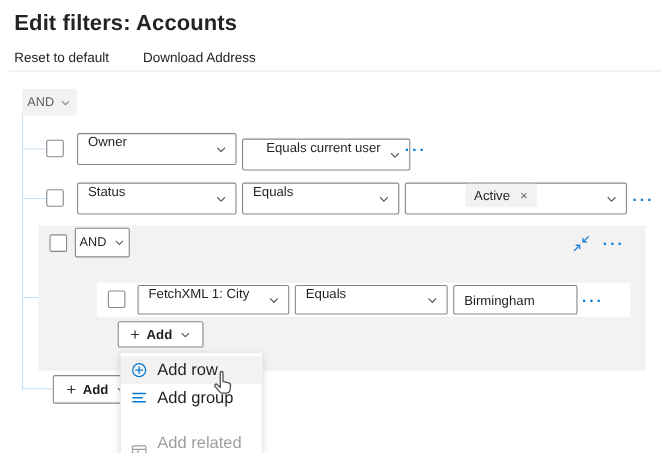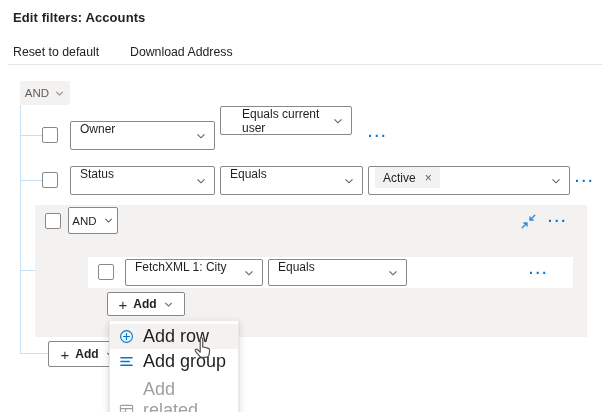--- a/index.html
+++ b/index.html
@@ -1,20 +1,20 @@
 <!DOCTYPE html>
 <html><head>
 <meta charset="utf-8">
 <style>
   * { margin:0; padding:0; box-sizing:border-box; }
   html,body { background:#fff; }
   body { font-family:"Liberation Sans", sans-serif; }
   .stage { position:relative; width:602px; height:412px; background:#fff; overflow:hidden; }
 
-  .title { position:absolute; left:13px; top:10px; font-size:13px; font-weight:700; color:#242322; letter-spacing:.1px; }
+  .title { position:absolute; left:13px; top:10px; font-size:20px; font-weight:700; color:#242322; letter-spacing:.1px; }
 
   .cmd { position:absolute; top:38px; height:20px; display:flex; align-items:center; gap:7px;
          background:none; border:none; font-family:inherit; font-size:12.3px; color:#242322; cursor:pointer;flex-direction:column; }
 
   .divider { position:absolute; left:8px; top:64px; width:594px; height:1px; background:#e7e5e3; }
 
   .chip-and { position:absolute; left:20px; top:81px; width:50px; height:24px; background:#f3f2f1;
               border-radius:2px; display:flex; align-items:center; justify-content:center; gap:5px;
               font-size:11.5px; color:#605e5c; cursor:pointer; }
 
@@ -36,21 +36,21 @@
 
   .btn { position:absolute; background:#fff; border:1px solid #8a8886; border-radius:2px;
          display:flex; align-items:center; justify-content:center; gap:6px; font-family:inherit;
          font-size:12px; font-weight:600; color:#201f1e; cursor:pointer; }
   .btn .plus { font-weight:400; font-size:15px; color:#323130; line-height:1; }
 
   .menu { position:absolute; left:109px; top:320px; width:130px; background:#fff;
           border:1px solid #ebe9e8; box-shadow:0 3px 8px rgba(0,0,0,.14), 0 1px 2px rgba(0,0,0,.10);
           padding:3px 0; z-index:10; }
   .menu-item { height:25px; display:flex; align-items:center; gap:9px; padding:0 9px;
-               font-size:18px; color:#201f1e; cursor:pointer; }
+               font-size:15px; color:#201f1e; cursor:pointer; }
   .menu-item.hover { background:#f3f2f1; }
   .menu-item.disabled { color:#a19f9d; cursor:default;margin-top:24px; }
   .mi-icon { width:15px; height:15px; flex:0 0 15px; }
 
   .cursor { position:absolute; left:192px; top:336px; z-index:20; pointer-events:none; }
 </style>
 </head>
 <body>
 
 <div class="stage">
@@ -90,21 +90,21 @@
   <div class="tline" style="left:79px; top:272px; width:19px; height:1px;"></div>
   <div class="tline" style="left:79px; top:304px; width:28px; height:1px;"></div>
 
   <div class="cb" style="left:42px; top:127px;"></div>
   <div class="select" style="left:70px; top:121px; width:145px; height:29px;">
     <span>Owner</span>
     <svg class="chev" width="12" height="12" viewBox="0 0 12 12">
         <path d="M2.5 4.3l3.5 3.5 3.5-3.5" fill="none" stroke="#605e5c" stroke-width="1.1"></path>
       </svg>
   </div>
-  <div class="select" style="left:220px; top:106px; width:132px; height:29px;padding-left:21px;">
+  <div class="select" style="left:220px; top:126px; width:153px; height:29px;padding-left:21px;">
     <span>Equals current user</span>
     <svg class="chev" width="12" height="12" viewBox="0 0 12 12">
         <path d="M2.5 4.3l3.5 3.5 3.5-3.5" fill="none" stroke="#605e5c" stroke-width="1.1"></path>
       </svg>
   </div>
   <div class="more" style="left:368px; top:121px; height:29px;">···</div>
 
   <div class="cb" style="left:42px; top:172px;"></div>
   <div class="select" style="left:70px; top:166px; width:145px; height:29px;">
     <span>Status</span>
@@ -112,21 +112,21 @@
         <path d="M2.5 4.3l3.5 3.5 3.5-3.5" fill="none" stroke="#605e5c" stroke-width="1.1"></path>
       </svg>
   </div>
   <div class="select" style="left:220px; top:166px; width:143px; height:29px;">
     <span>Equals</span>
     <svg class="chev" width="12" height="12" viewBox="0 0 12 12">
         <path d="M2.5 4.3l3.5 3.5 3.5-3.5" fill="none" stroke="#605e5c" stroke-width="1.1"></path>
       </svg>
   </div>
   <div class="select" style="left:368px; top:166px; width:202px; height:29px; padding-left:6px;">
-    <span style="display:inline-flex; align-items:center; gap:9px; background:#f3f2f1; border-radius:2px; height:21px; padding:1px 8px; font-size:12px; color:#201f1e;">
+    <span style="display:inline-flex; align-items:center; gap:9px; background:#f3f2f1; border-radius:2px; height:21px; padding:1px 8px; font-size:12px; color:#201f1e;margin-left:48px;">
       <span>Active</span>
       <span style="color:#605e5c; font-size:12px;">×</span>
     </span>
     <svg class="chev" width="12" height="12" viewBox="0 0 12 12">
         <path d="M2.5 4.3l3.5 3.5 3.5-3.5" fill="none" stroke="#605e5c" stroke-width="1.1"></path>
       </svg>
   </div>
   <div class="more" style="left:575px; top:166px; height:29px;">···</div>
 
   <div class="group-box"></div>
@@ -149,20 +149,23 @@
     <span>FetchXML 1: City</span>
     <svg class="chev" width="12" height="12" viewBox="0 0 12 12">
         <path d="M2.5 4.3l3.5 3.5 3.5-3.5" fill="none" stroke="#605e5c" stroke-width="1.1"></path>
       </svg>
   </div>
   <div class="select" style="left:268px; top:259px; width:139px; height:27px;">
     <span>Equals</span>
     <svg class="chev" width="12" height="12" viewBox="0 0 12 12">
         <path d="M2.5 4.3l3.5 3.5 3.5-3.5" fill="none" stroke="#605e5c" stroke-width="1.1"></path>
       </svg>
+  </div>
+  <div class="textbox" style="left:412px; top:259px; width:113px; height:27px;">
+    <input type="text" value="Birmingham" style="">
   </div>
   <div class="more" style="left:529px; top:259px; height:27px;">···</div>
 
   <button class="btn" style="left:107px; top:292px; width:78px; height:24px;">
     <span class="plus">+</span>
     <span>Add</span>
     <svg width="11" height="11" viewBox="0 0 12 12">
         <path d="M2.5 4.3l3.5 3.5 3.5-3.5" fill="none" stroke="#605e5c" stroke-width="1.1"></path>
       </svg>
   </button>

